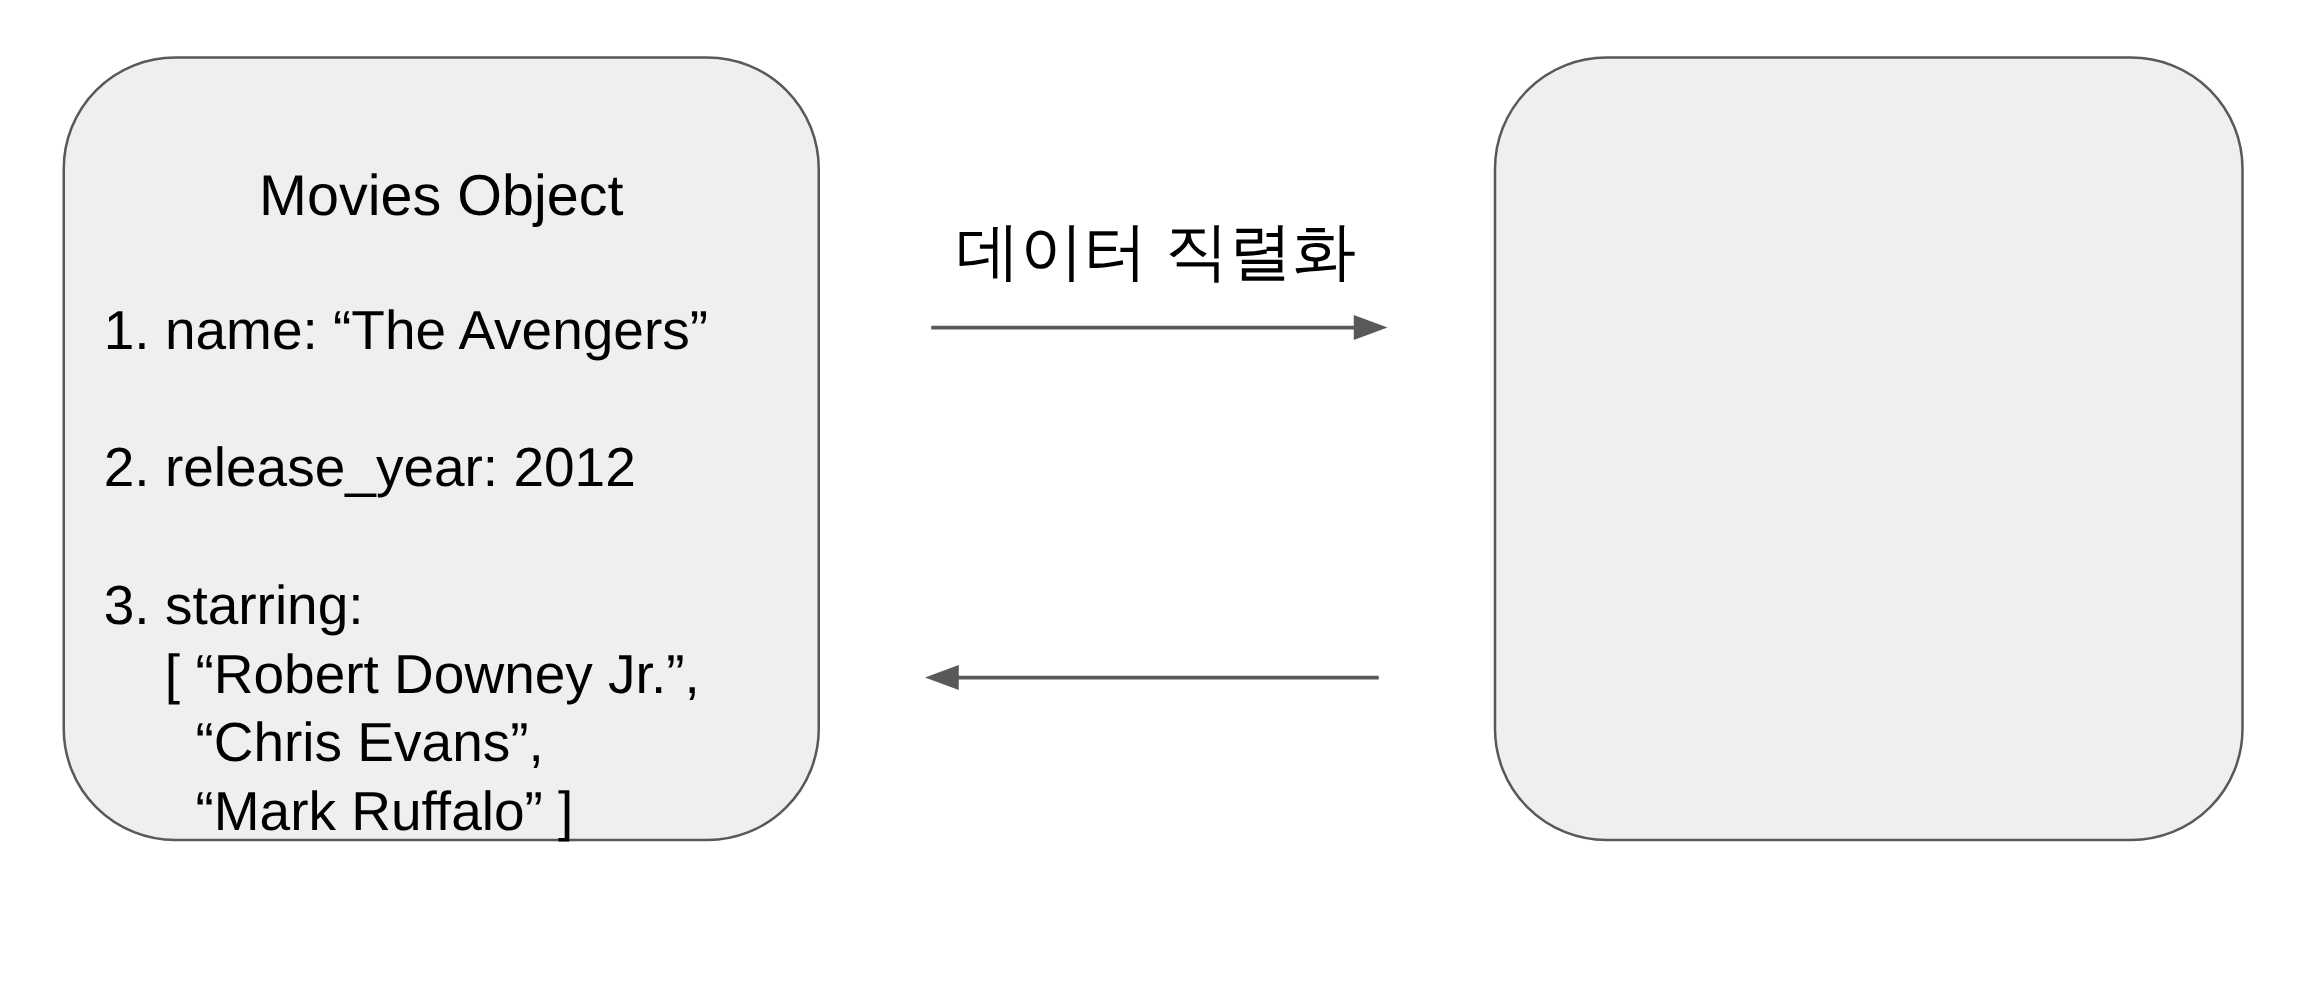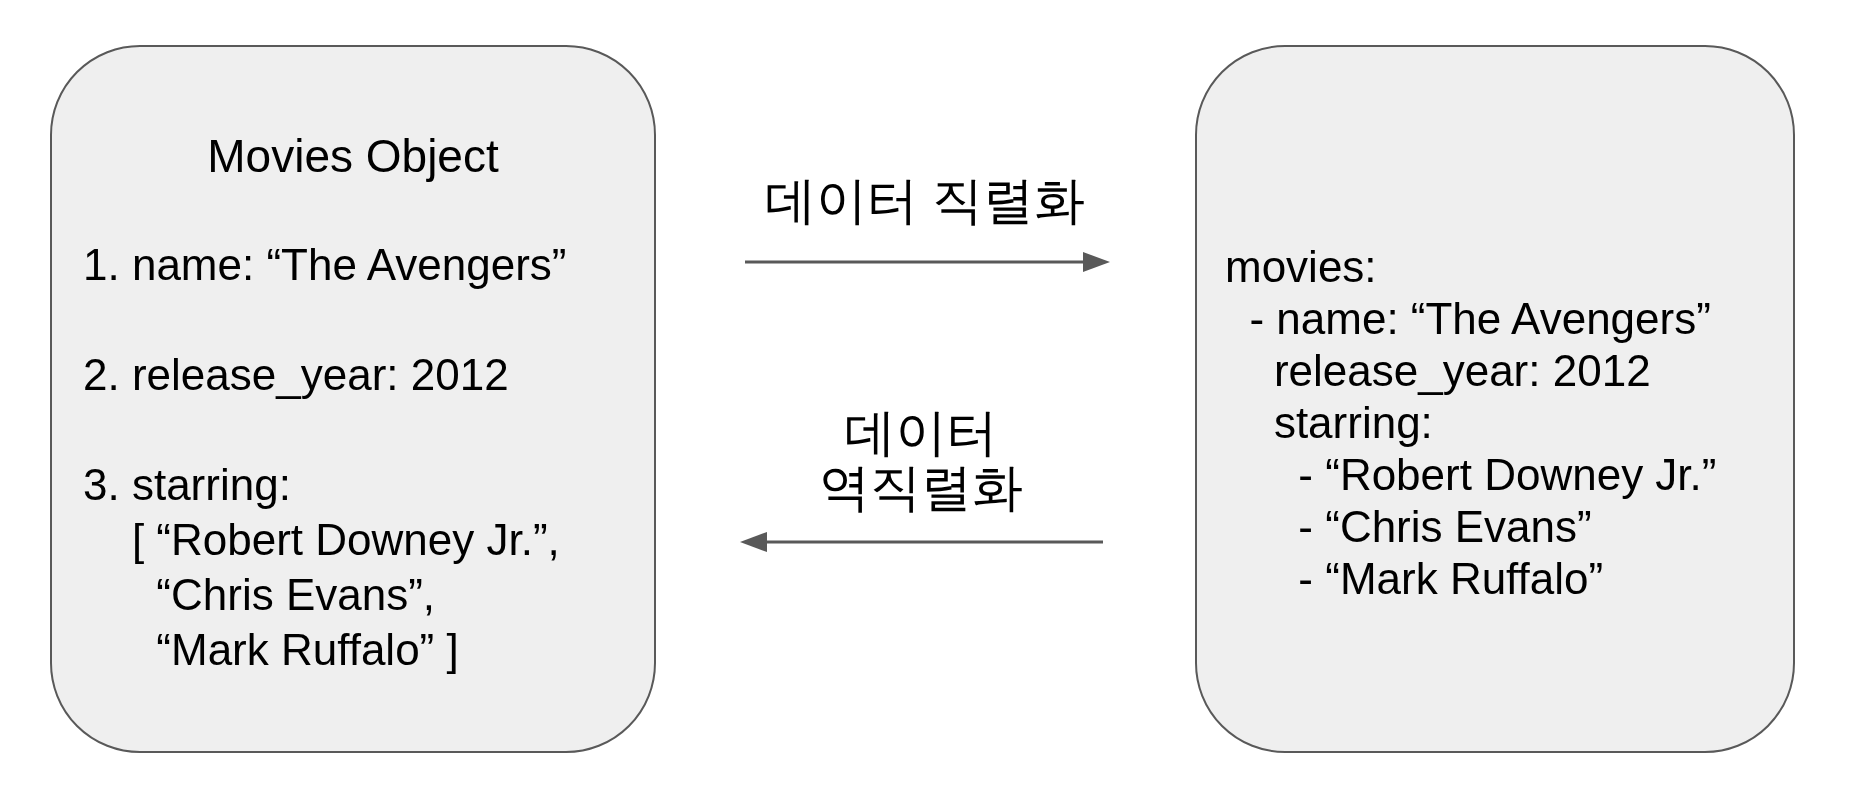--- a/index.html
+++ b/index.html
@@ -4,21 +4,21 @@
 <style>
   html,body{margin:0;padding:0;background:#ffffff;}
   .canvas{
     position:relative;
     width:1856px;height:805px;
     background:var(--bg,#ffffff);
     font-family:"Liberation Sans",sans-serif;
     overflow:hidden;
   }
   .box{
-    position:absolute;top:45px;height:708px;
+    position:absolute;top:45px;height:628px;
     background:var(--box-fill,#efefef);
     border:2px solid var(--box-stroke,#595959);
     border-radius:90px;
     box-sizing:border-box;
   }
   #left-box{left:50px;width:606px;}
   #right-box{left:1195px;width:600px;}
   .box-title{
     position:absolute;top:82px;left:0;width:100%;
     text-align:center;
@@ -58,37 +58,28 @@
 
 2. release_year: 2012
 
 3. starring:
     [ “Robert Downey Jr.”,
       “Chris Evans”,
       “Mark Ruffalo” ]</pre>
   </div>
 
   <div class="box" id="right-box">
-    <pre class="box-body">movies:
-  - name: “The Avengers”
-    release_year: 2012
-    starring:
-      - “Robert Downey Jr.”
-      - “Chris Evans”
-      - “Mark Ruffalo”</pre>
   </div>
 
   <svg class="arrows" width="1856" height="805" viewBox="0 0 1856 805">
     <g>
       <line class="arrow-line" x1="745" y1="262" x2="1084" y2="262"></line>
       <polygon class="arrow-head" points="1083,252 1110,262 1083,272"></polygon>
     </g>
     <g>
       <line class="arrow-line" x1="766" y1="542" x2="1103" y2="542"></line>
       <polygon class="arrow-head" points="767,532 740,542 767,552"></polygon>
     </g>
   </svg>
 
   <div class="flow-label" id="serialize-label">데이터 직렬화</div>
-  <div class="flow-label" id="deserialize-label">데이터
-역직렬화</div>
 
 </div>
 
 </body></html>

